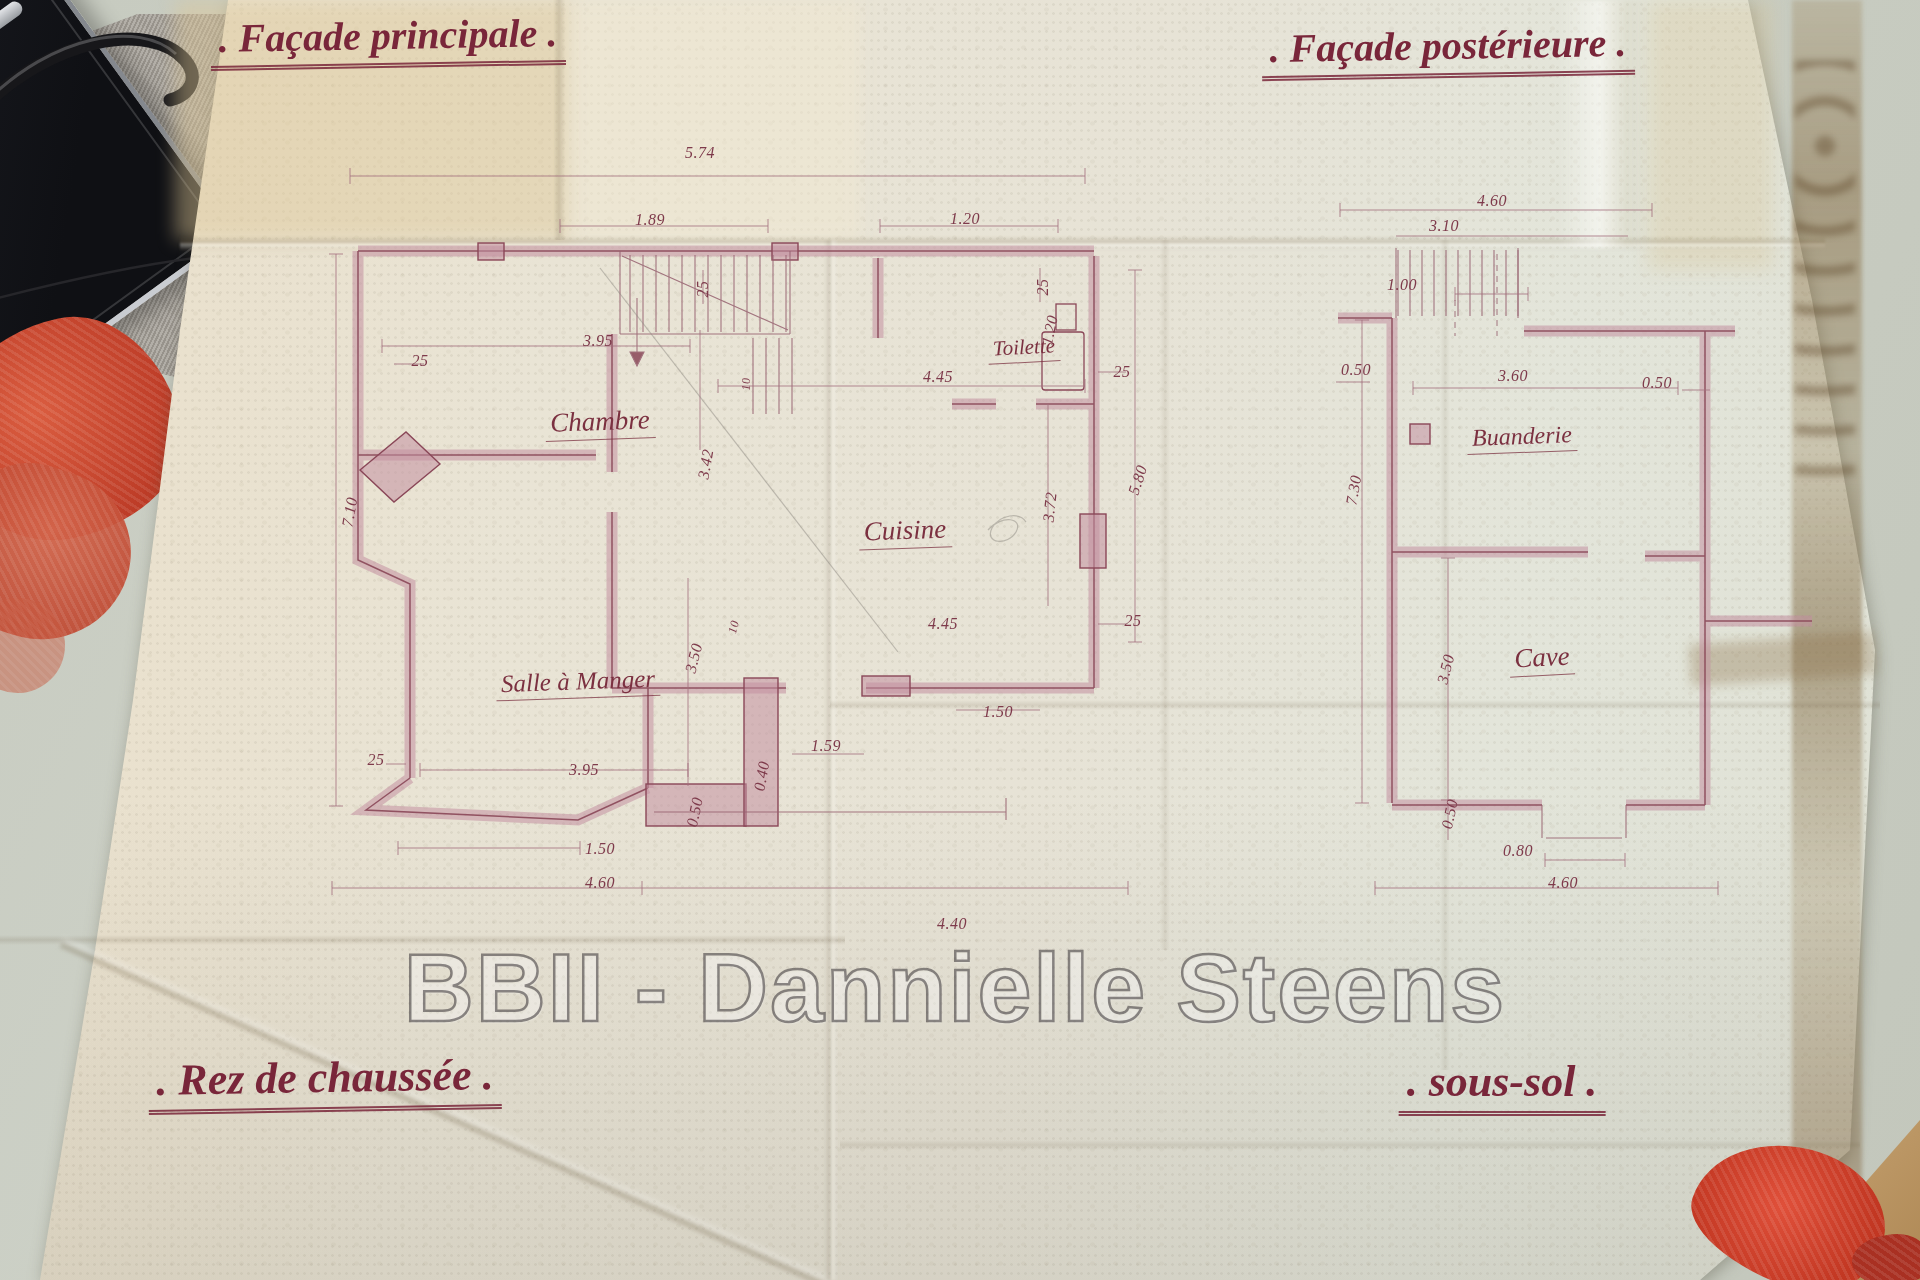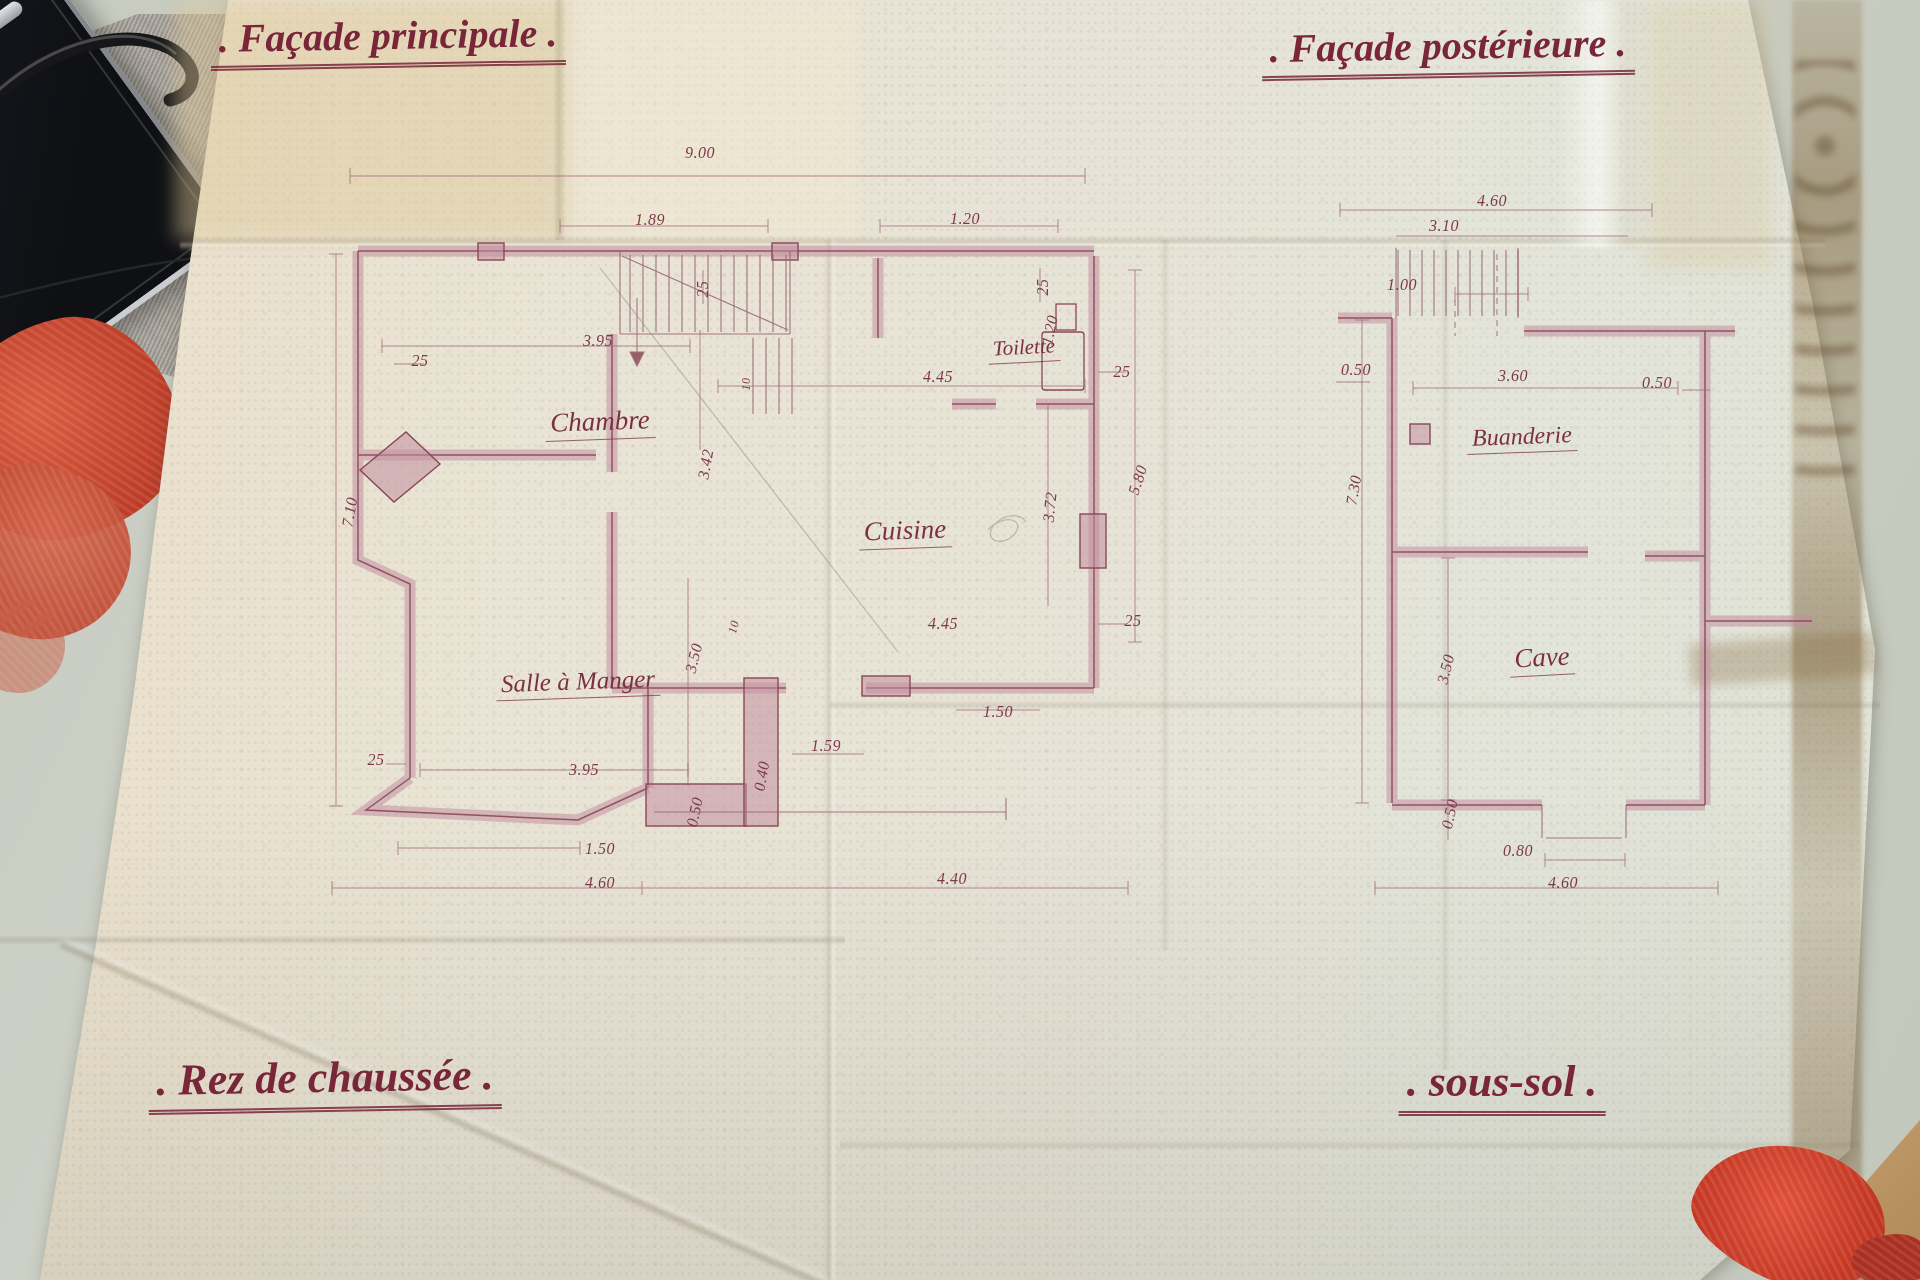--- a/index.html
+++ b/index.html
@@ -232,21 +232,21 @@
     <span class="script-title big" style="left:325px;top:1082px;transform:translate(-50%,-50%) rotate(-1deg)">. Rez de chaussée .</span>
     <span class="script-title big" style="left:1502px;top:1086px">. sous-sol .</span>
 
     <span class="room" style="left:600px;top:423px;transform:translate(-50%,-50%) rotate(-2deg)">Chambre</span>
     <span class="room" style="left:905px;top:532px;transform:translate(-50%,-50%) rotate(-2deg)">Cuisine</span>
     <span class="room room-sm" style="left:1024px;top:349px;transform:translate(-50%,-50%) rotate(-3deg)">Toilette</span>
     <span class="room" style="left:578px;top:683px;transform:translate(-50%,-50%) rotate(-2deg);font-size:25px">Salle à Manger</span>
     <span class="room" style="left:1522px;top:438px;transform:translate(-50%,-50%) rotate(-2deg);font-size:24px">Buanderie</span>
     <span class="room" style="left:1542px;top:659px;transform:translate(-50%,-50%) rotate(-3deg)">Cave</span>
 
-    <span class="dim" style="left:700px;top:153px">9.00</span>
+    <span class="dim" style="left:700px;top:153px">5.74</span>
     <span class="dim" style="left:650px;top:220px">1.89</span>
     <span class="dim" style="left:703px;top:289px;transform:translate(-50%,-50%) rotate(-90deg)">25</span>
     <span class="dim" style="left:965px;top:219px">1.20</span>
     <span class="dim" style="left:1043px;top:287px;transform:translate(-50%,-50%) rotate(-90deg)">25</span>
     <span class="dim" style="left:1050px;top:330px;transform:translate(-50%,-50%) rotate(-78deg)">1.20</span>
     <span class="dim" style="left:1122px;top:372px">25</span>
     <span class="dim" style="left:598px;top:341px">3.95</span>
     <span class="dim" style="left:420px;top:361px">25</span>
     <span class="dim" style="left:706px;top:464px;transform:translate(-50%,-50%) rotate(-80deg)">3.42</span>
     <span class="dim" style="left:938px;top:377px">4.45</span>
@@ -257,34 +257,35 @@
     <span class="dim" style="left:376px;top:760px">25</span>
     <span class="dim" style="left:584px;top:770px">3.95</span>
     <span class="dim" style="left:695px;top:812px;transform:translate(-50%,-50%) rotate(-78deg)">0.50</span>
     <span class="dim" style="left:943px;top:624px">4.45</span>
     <span class="dim" style="left:1133px;top:621px">25</span>
     <span class="dim" style="left:826px;top:746px">1.59</span>
     <span class="dim" style="left:762px;top:776px;transform:translate(-50%,-50%) rotate(-80deg)">0.40</span>
     <span class="dim" style="left:600px;top:849px">1.50</span>
     <span class="dim" style="left:998px;top:712px">1.50</span>
     <span class="dim" style="left:600px;top:883px">4.60</span>
-    <span class="dim" style="left:952px;top:879px">4.40</span>
+    <span class="dim" style="left:952px;top:924px">4.40</span>
     <span class="dim dim-sm" style="left:746px;top:384px;transform:translate(-50%,-50%) rotate(-90deg)">10</span>
     <span class="dim dim-sm" style="left:734px;top:627px;transform:translate(-50%,-50%) rotate(-76deg)">10</span>
 
     <span class="dim" style="left:1492px;top:201px">4.60</span>
     <span class="dim" style="left:1444px;top:226px">3.10</span>
     <span class="dim" style="left:1402px;top:285px">1.00</span>
     <span class="dim" style="left:1356px;top:370px">0.50</span>
     <span class="dim" style="left:1513px;top:376px">3.60</span>
     <span class="dim" style="left:1657px;top:383px">0.50</span>
     <span class="dim" style="left:1354px;top:490px;transform:translate(-50%,-50%) rotate(-80deg)">7.30</span>
     <span class="dim" style="left:1446px;top:669px;transform:translate(-50%,-50%) rotate(-76deg)">3.50</span>
     <span class="dim" style="left:1450px;top:814px;transform:translate(-50%,-50%) rotate(-78deg)">0.50</span>
     <span class="dim" style="left:1518px;top:851px">0.80</span>
     <span class="dim" style="left:1563px;top:883px">4.60</span>
   </div>
 
   <div class="tan-corner"></div>
   <div class="flower flower-br"></div>
   <div class="flower flower-br2"></div>
 
+  <div class="watermark">BBII - Dannielle Steens</div>
 </div>
 
 </body></html>

